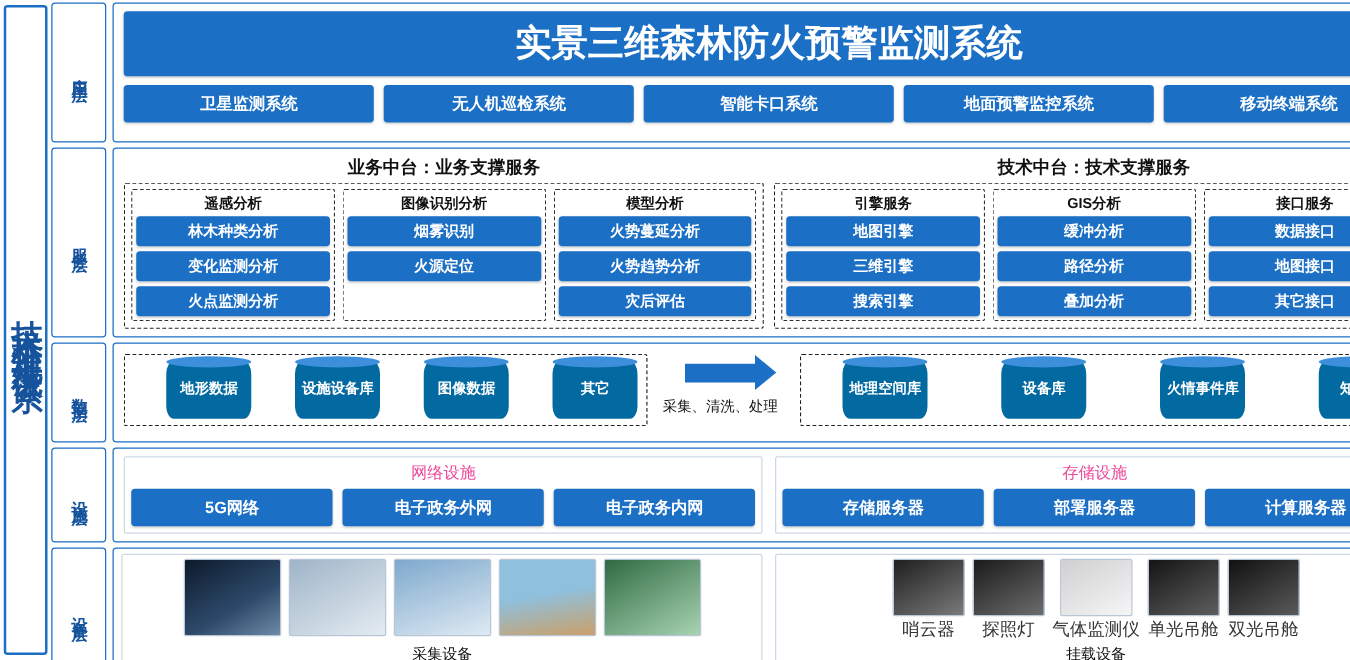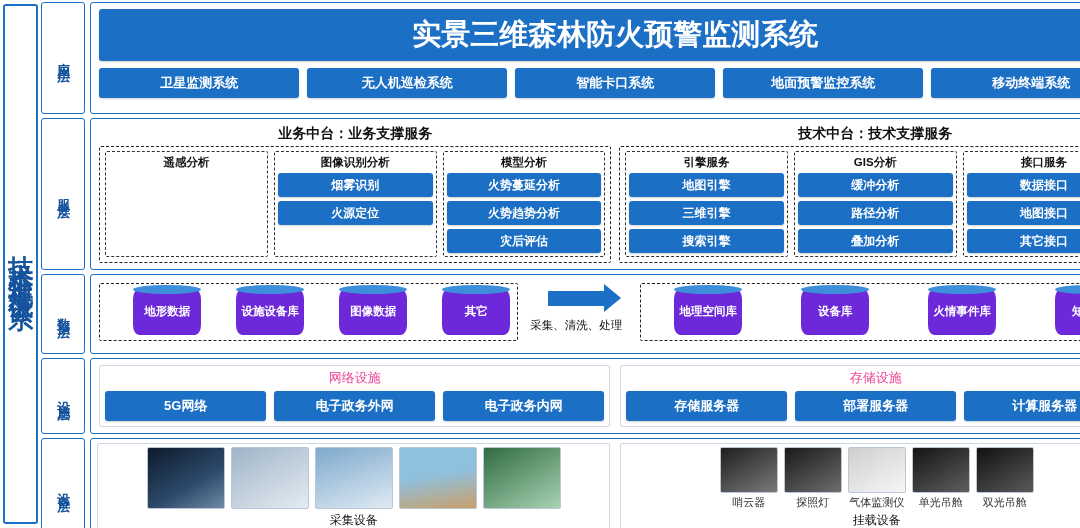--- a/index.html
+++ b/index.html
@@ -61,21 +61,21 @@
   .grp-title{font-size:11.5px;font-weight:bold;color:#111;text-align:center;margin:1px 0 3px;}
   .grp-items{display:flex;flex-direction:column;gap:4px;}
   .grp-items .bbox{height:24px;font-size:12px;}
 
   
   .data-row{display:flex;align-items:center;gap:8px;}
   .data-dash{border:1.5px dashed #222;border-radius:2px;padding:5px 7px;display:flex;gap:9px;align-items:center;}
   .cyl{
     width:68px;height:46px;position:relative;color:#fff;font-size:11.5px;font-weight:bold;
     display:flex;align-items:center;justify-content:center;text-align:center;line-height:1.15;
-    background:#6d28d9;border-radius:6px/10px;margin-left:26px;
+    background:#0369a1;border-radius:6px/10px;margin-left:26px;
   }
   .cyl:before{
     content:"";position:absolute;left:0;right:0;top:-4px;height:9px;
     background:#3d8fdc;border-radius:50%;
   }
   .arrow-wrap{display:flex;flex-direction:column;align-items:center;justify-content:center;padding:0 4px;text-align:center;}
   .arrow{
     width:56px;height:15px;background:#1b6fc4;position:relative;
   }
   .arrow:after{
@@ -90,21 +90,21 @@
   .fac-title{font-size:13px;color:#ec4899;text-align:center;margin:1px 0 4px;}
   .fac-items{display:flex;gap:8px;}
   .fac-items .bbox{flex:1;height:30px;font-size:13px;}
 
   
   .dev-wrap{display:flex;gap:10px;}
   .dev-col{flex:1;border:1px solid #cdd8e6;border-radius:2px;padding:3px 4px 2px;display:flex;flex-direction:column;}
   .dev-imgs{display:flex;gap:6px;justify-content:center;flex:1;}
   .dev-item{display:flex;flex-direction:column;align-items:center;}
   .thumb{border-radius:2px;border:1px solid #b9c6d6;}
-  .dev-caption{font-size:11px;color:#333;margin-top:2px;text-align:right;}
+  .dev-caption{font-size:14px;color:#333;margin-top:2px;text-align:right;}
   .dev-foot{font-size:12px;color:#111;text-align:center;margin-top:2px;}
 </style>
 </head>
 <body>
 
 <div class="page">
 
   <div class="pillar">
     <div class="pillar-text">技术标准规范体系</div>
   </div>
@@ -132,20 +132,25 @@
         <span>服务层</span>
       </div>
       <div class="layer-body">
         <div class="svc-wrap">
 
           <div class="svc-col">
             <div class="svc-head">业务中台：业务支撑服务</div>
             <div class="dash">
               <div class="dashgrp bordered">
                 <div class="grp-title">遥感分析</div>
+                <div class="grp-items">
+                  <div class="bbox">林木种类分析</div>
+                  <div class="bbox">变化监测分析</div>
+                  <div class="bbox">火点监测分析</div>
+                </div>
               </div>
               <div class="dashgrp bordered">
                 <div class="grp-title">图像识别分析</div>
                 <div class="grp-items">
                   <div class="bbox">烟雾识别</div>
                   <div class="bbox">火源定位</div>
                 </div>
               </div>
               <div class="dashgrp bordered">
                 <div class="grp-title">模型分析</div>

